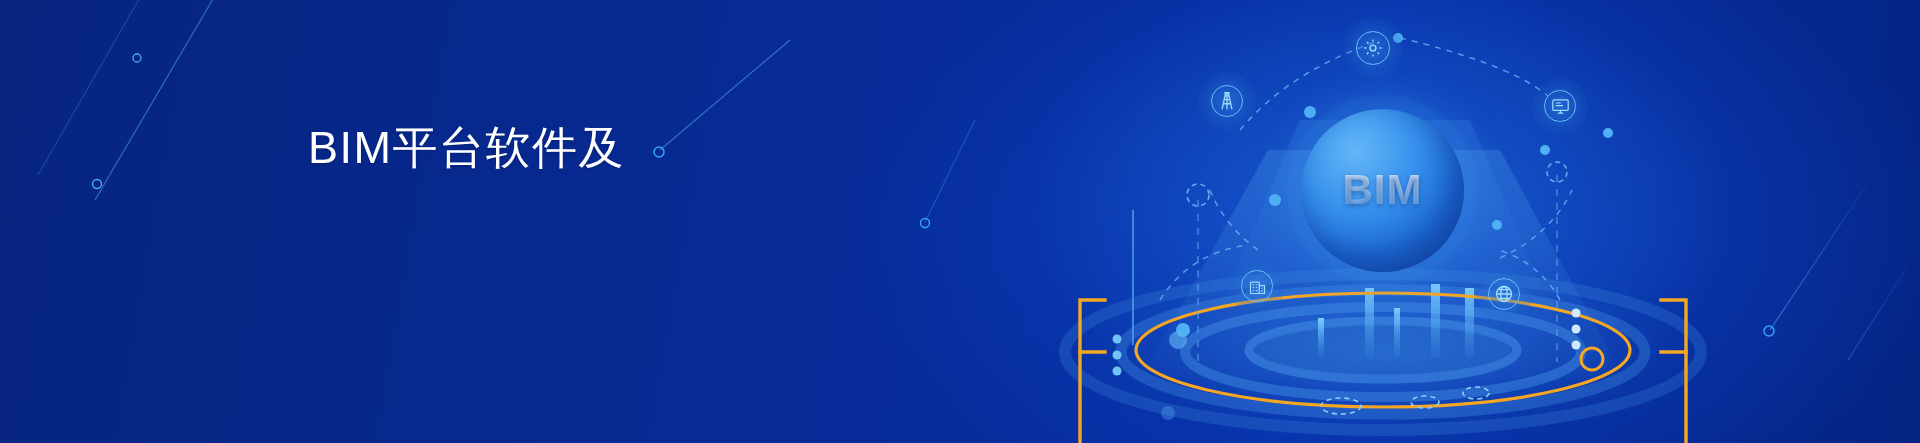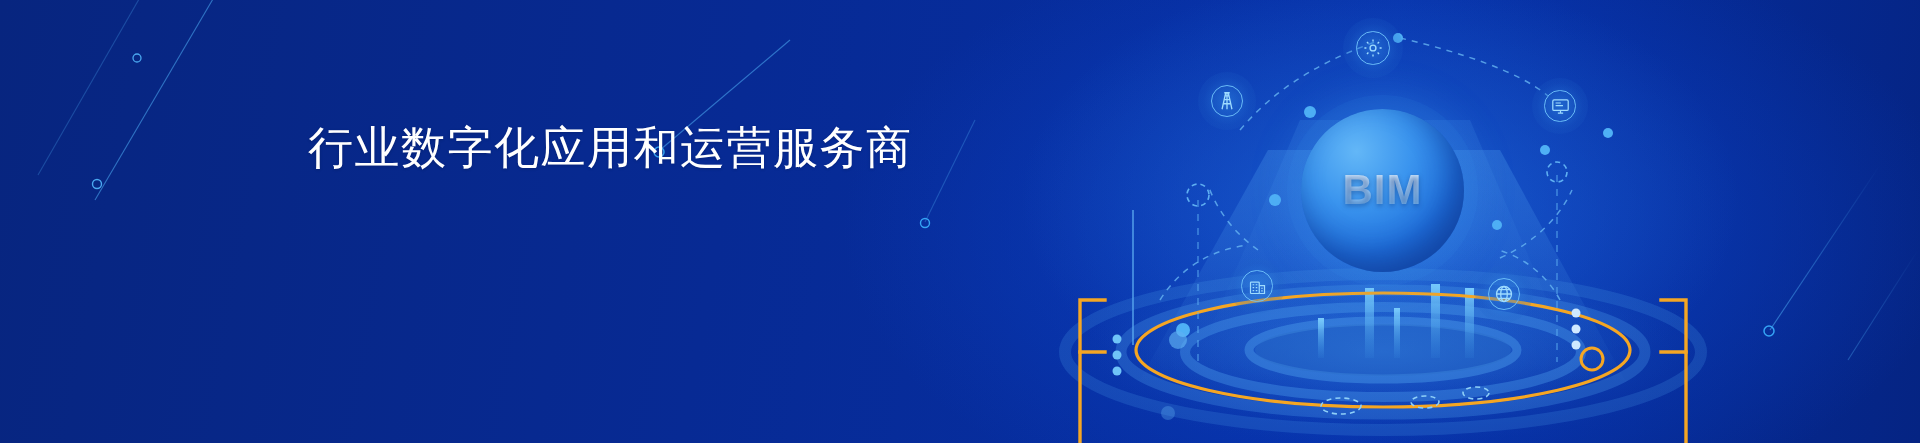--- a/index.html
+++ b/index.html
@@ -126,21 +126,21 @@
     <g stroke-width="1.1" fill="none">
       <line x1="1880" y1="165" x2="1770" y2="330" stroke="url(#lineFade2)" opacity=".7"></line>
       <line x1="1918" y1="250" x2="1848" y2="360" stroke="url(#lineFade2)" opacity=".45"></line>
     </g>
     <circle cx="1769" cy="331" r="5" fill="none" stroke="#35a4f5" stroke-width="1.5"></circle>
 
     <ellipse cx="1380" cy="200" rx="360" ry="230" fill="url(#glowBlue)"></ellipse>
   </svg>
 
   <div id="headline">
-    <div class="hl-line">行业数字化应用和运营服务商</div>
+    <div class="hl-line">BIM平台软件及</div>
   </div>
 
   <svg class="fx-svg" viewBox="0 0 1920 443" preserveAspectRatio="none">
     <defs>
       <linearGradient id="beamGrad" x1="0" y1="0" x2="0" y2="1">
         <stop offset="0%" stop-color="#4f9ff0" stop-opacity=".30"></stop>
         <stop offset="100%" stop-color="#4f9ff0" stop-opacity=".02"></stop>
       </linearGradient>
       <linearGradient id="platGrad" x1="0" y1="0" x2="0" y2="1">
         <stop offset="0%" stop-color="#2f7fdd" stop-opacity=".55"></stop>

